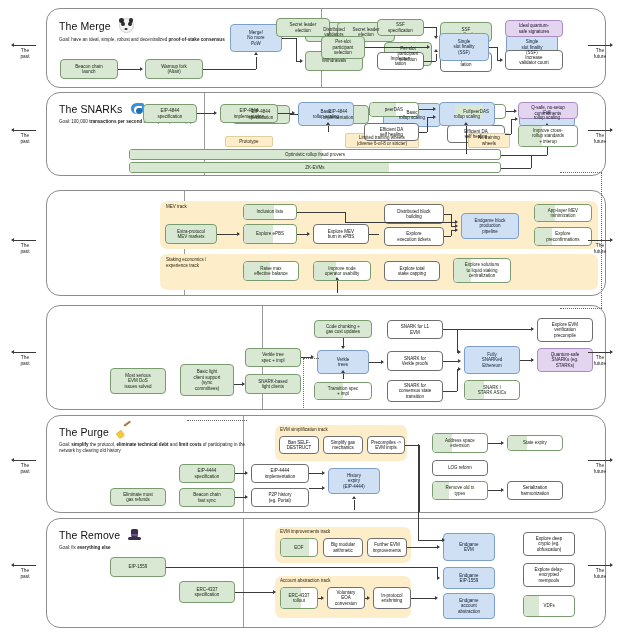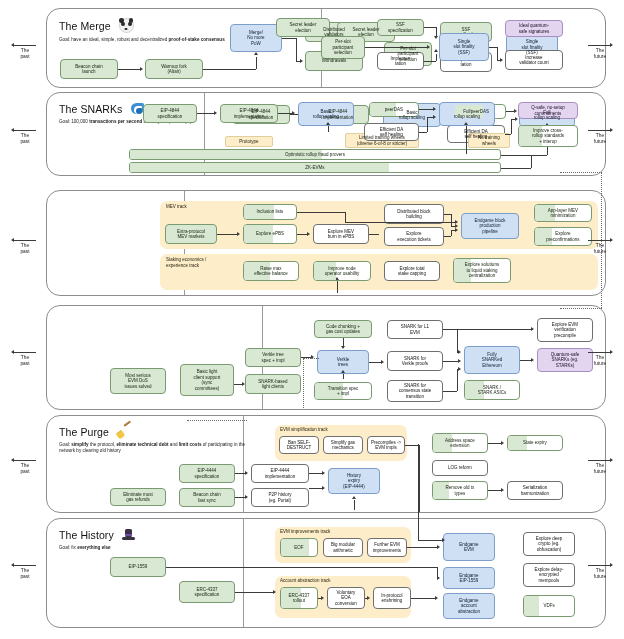--- a/index.html
+++ b/index.html
@@ -504,21 +504,21 @@
   <div class="ln lh" style="left:441px;top:74px;width:13px;"></div>
   <div class="arw arw-r" style="left:454px;top:71.7px;"></div>
   <div class="dash-h" style="left:140px;top:4px;width:60px;"></div>
 </div>
 
 <div class="section" style="top:518px;height:110px;">
   <div class="divider" style="left:196px;"></div>
 
   <div class="hdr" style="width:195px;">
     <div class="hdr-row">
-      <span class="hdr-title">The History</span>
+      <span class="hdr-title">The Remove</span>
       <span class="ico ico-hat">
         <span class="top"></span>
             <span class="band"></span>
             <span class="brim"></span>
       </span>
     </div>
     <div class="hdr-goal" style="width:192px;">Goal: fix <b>everything else</b></div>
   </div>
 
   <div class="track" style="left:228px;top:8px;width:136px;height:36px;"></div>

